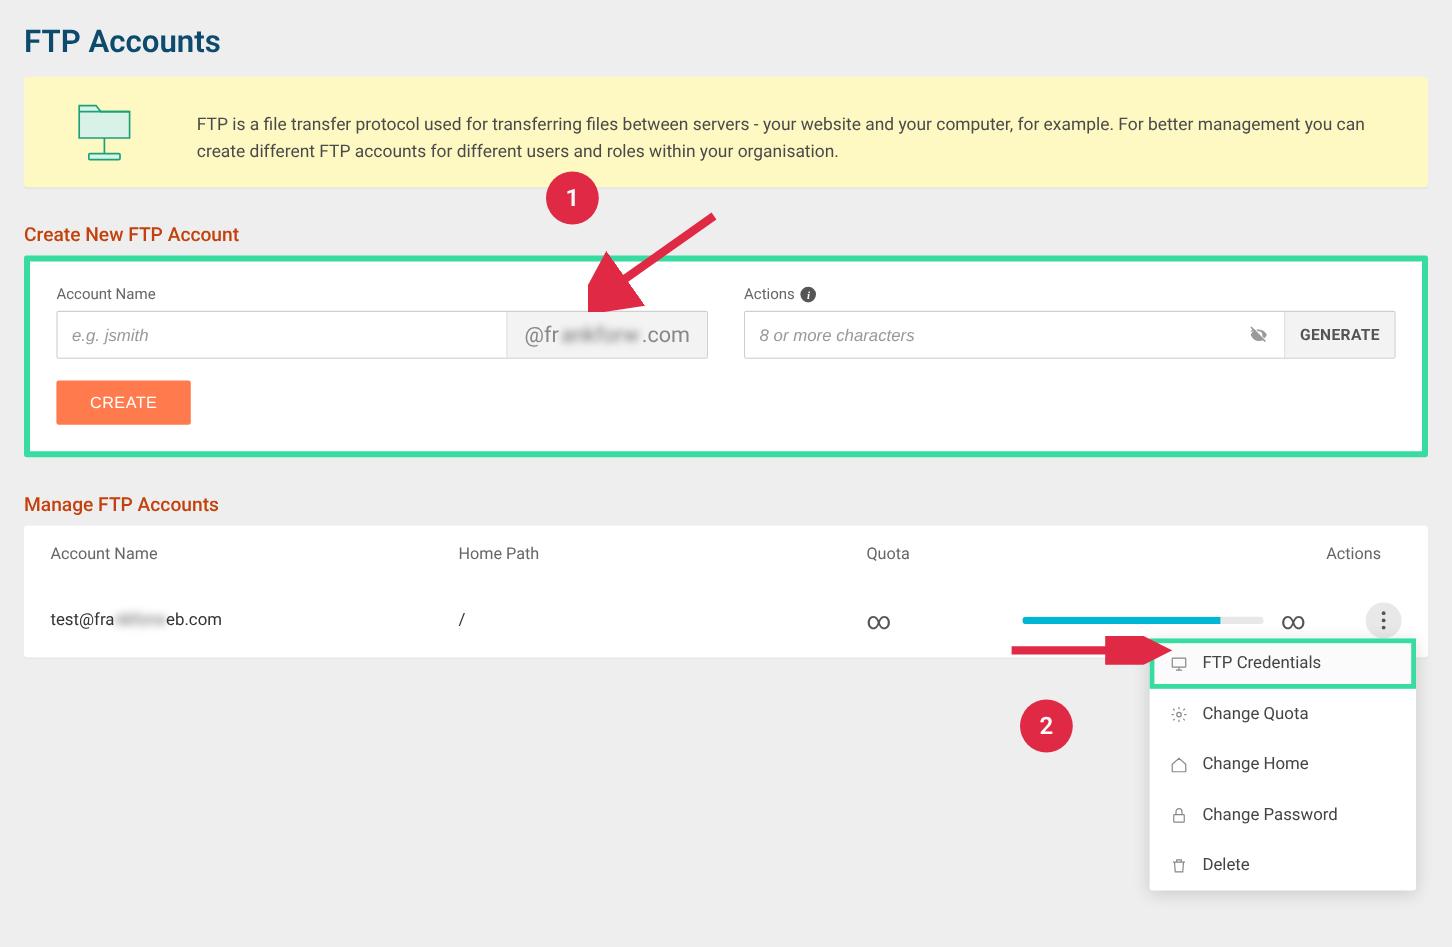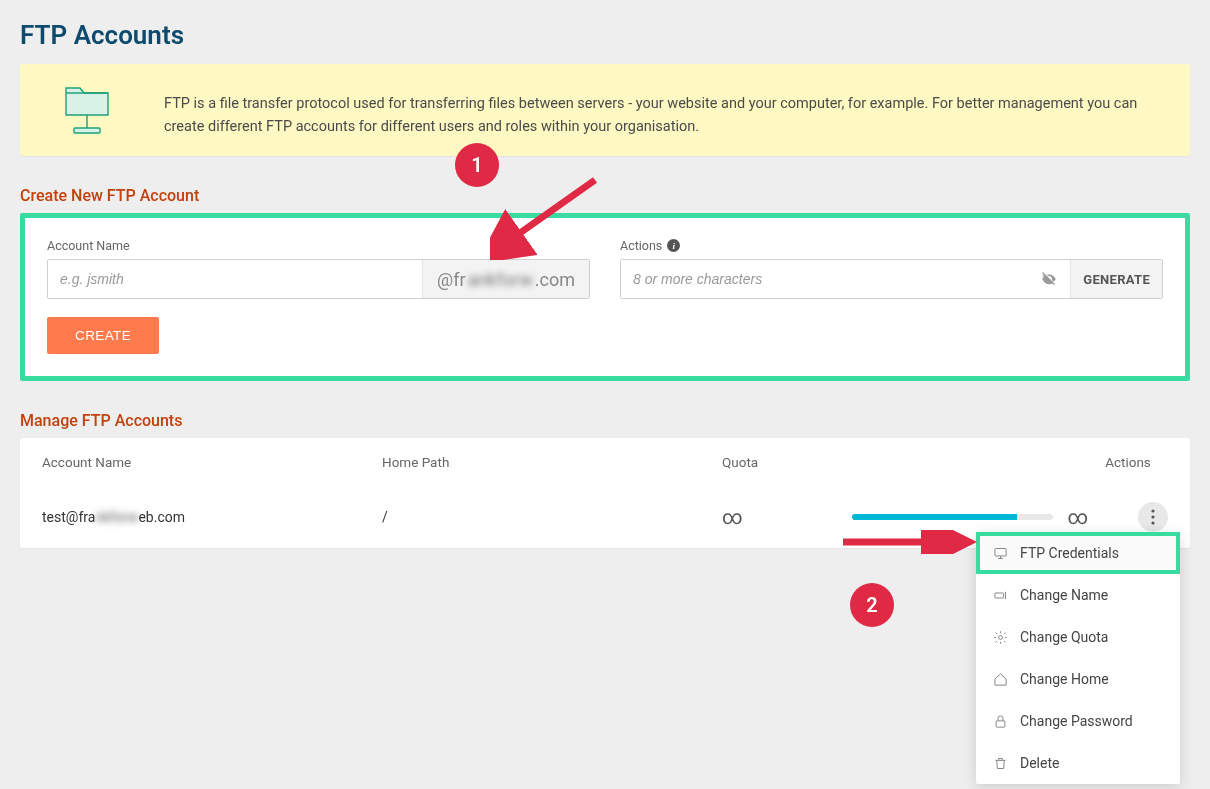--- a/index.html
+++ b/index.html
@@ -151,21 +151,21 @@
     display:inline-flex;
     align-items:center;
     justify-content:center;
     cursor:pointer;
     color:#555;
   }
   .dropdown {
     position:absolute;
     right:10px;
     top:94px;
-    width:204px;
+    width:222px;
     background:#fff;
     box-shadow:0 3px 14px rgba(0,0,0,0.15);
     border-radius:2px;
     z-index:10;
   }
   .dropdown-item {
     display:flex;
     align-items:center;
     gap:12px;
     padding:13px 16px;
@@ -298,29 +298,20 @@
             <rect x="3" y="4" width="18" height="12" rx="1"></rect>
             <line x1="8" y1="20" x2="16" y2="20"></line>
             <line x1="12" y1="16" x2="12" y2="20"></line>
           </svg>
       </span>
       <span>FTP Credentials</span>
     </div>
     <div class="dropdown-item">
       <span class="mi">
         <svg width="15" height="15" viewBox="0 0 24 24" fill="none" stroke="#888" stroke-width="1.6">
-            <rect x="3" y="8" width="14" height="8" rx="1"></rect>
-            <line x1="20" y1="6" x2="20" y2="18"></line>
-          </svg>
-      </span>
-      <span>Change Name</span>
-    </div>
-    <div class="dropdown-item">
-      <span class="mi">
-        <svg width="15" height="15" viewBox="0 0 24 24" fill="none" stroke="#888" stroke-width="1.6">
             <circle cx="12" cy="12" r="3"></circle>
             <path d="M12 2v3M12 19v3M4.2 4.2l2.1 2.1M17.7 17.7l2.1 2.1M2 12h3M19 12h3M4.2 19.8l2.1-2.1M17.7 6.3l2.1-2.1"></path>
           </svg>
       </span>
       <span>Change Quota</span>
     </div>
     <div class="dropdown-item">
       <span class="mi">
         <svg width="15" height="15" viewBox="0 0 24 24" fill="none" stroke="#888" stroke-width="1.6">
             <path d="M3 11 L12 3 L21 11 V21 H3 Z"></path>

